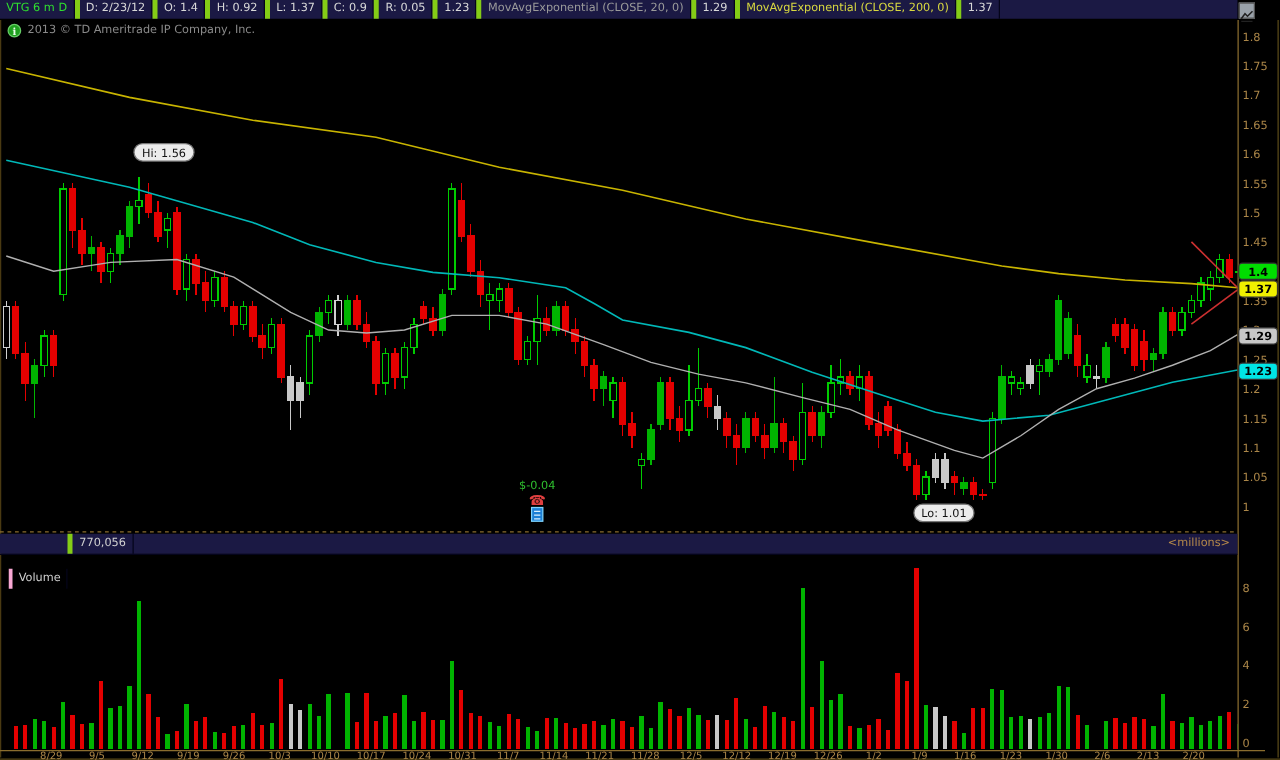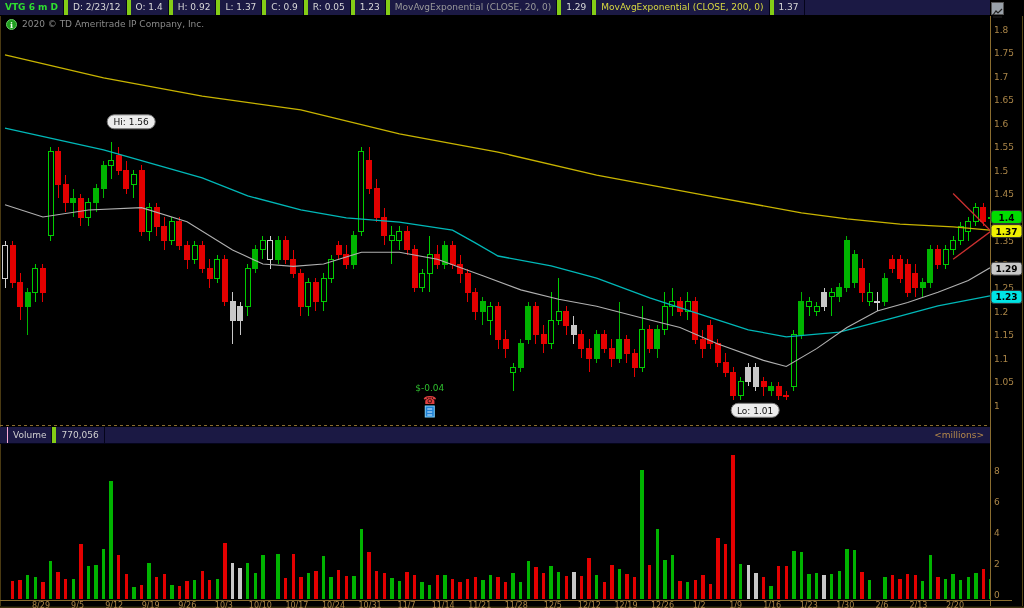--- a/index.html
+++ b/index.html
@@ -3,21 +3,21 @@
 <meta charset="utf-8">
 <style>
   html,body{margin:0;padding:0;background:#000;}
   #app{position:relative;width:1024px;height:608px;background:#000;overflow:hidden;
        font-family:"DejaVu Sans",sans-serif;-webkit-font-smoothing:none;}
   
   #hdr{position:absolute;left:0;top:0;width:990px;height:15px;background:#1b1944;
        display:flex;align-items:stretch;font-size:9px;line-height:15px;color:#d8d8d8;white-space:nowrap;}
   .hcell{padding:0 5px;border-right:1px solid #04041a;border-left:4px solid #84cc16;height:15px;}
   .hcell:first-child{border-left:none;}
-  .sym{color:#2fdf2f;font-weight:bold;}
+  .sym{color:#2fdf2f;font-weight:normal;}
   
   #copy{position:absolute;left:6px;top:18px;height:12px;display:flex;align-items:center;
         font-size:9px;color:#8a8a8a;}
   #copy .ico{display:inline-block;width:11px;height:11px;border-radius:50%;background:#1f9f1f;
         color:#eaffea;font-size:8px;font-weight:bold;text-align:center;line-height:11px;margin-right:5px;
         border:1px solid #66cc66;box-sizing:border-box;font-family:"DejaVu Serif",serif;}
   
   #volhdr{position:absolute;left:0;top:427px;width:990px;height:16px;background:#1b1944;
         display:flex;align-items:stretch;font-size:9px;line-height:16px;color:#d0d0d0;}
   #volhdr .hcell{height:16px;}
@@ -52,21 +52,21 @@
 
   <div id="tricon">
     <svg width="11" height="11" viewBox="0 0 11 11" style="position:static">
       <polyline points="1,8 4,4 6,6 10,2" stroke="#222" stroke-width="1.2" fill="none"></polyline>
       <line x1="1" y1="10" x2="10" y2="10" stroke="#222" stroke-width="1"></line>
     </svg>
   </div>
 
   <div id="copy">
     <span class="ico">i</span>
-    <span>2020 © TD Ameritrade IP Company, Inc.</span>
+    <span>2013 © TD Ameritrade IP Company, Inc.</span>
   </div>
 
   <svg id="cv" width="1024" height="608">
       <defs>
         <clipPath id="cp">
           <rect x="0" y="16" width="990" height="590"></rect>
         </clipPath>
       </defs>
       <g clip-path="url(#cp)">
         <g>
@@ -567,18 +567,18 @@
           <text x="1006.5" y="272.2" fill="#000" font-size="9" text-anchor="middle" font-weight="bold">1.29</text>
         </g>
         <g>
           <rect x="991" y="290.4" width="31" height="13" rx="3" fill="#00e5e5" stroke="#333"></rect>
           <text x="1006.5" y="300.4" fill="#000" font-size="9" text-anchor="middle" font-weight="bold">1.23</text>
         </g>
       </g>
     </svg>
 
   <div id="volhdr">
-    <div class="hcell" style="border-left:1px solid #f9a8d4;margin-left:7px;">Volume</div>
+    <div class="hcell" style="border-left:3px solid #f9a8d4;margin-left:7px;margin-top:28px;">Volume</div>
     <div class="hcell">770,056</div>
     <div class="spacer"></div>
     <div class="unit">&lt;millions&gt;</div>
   </div>
 </div>
 
 </body></html>

